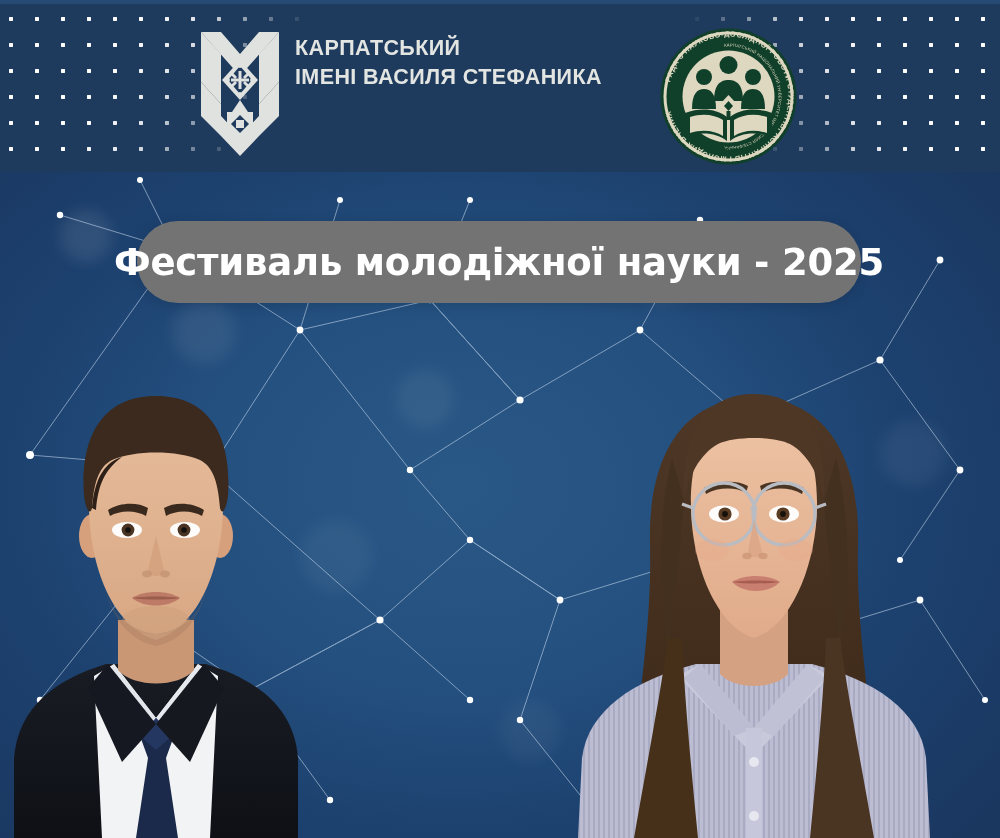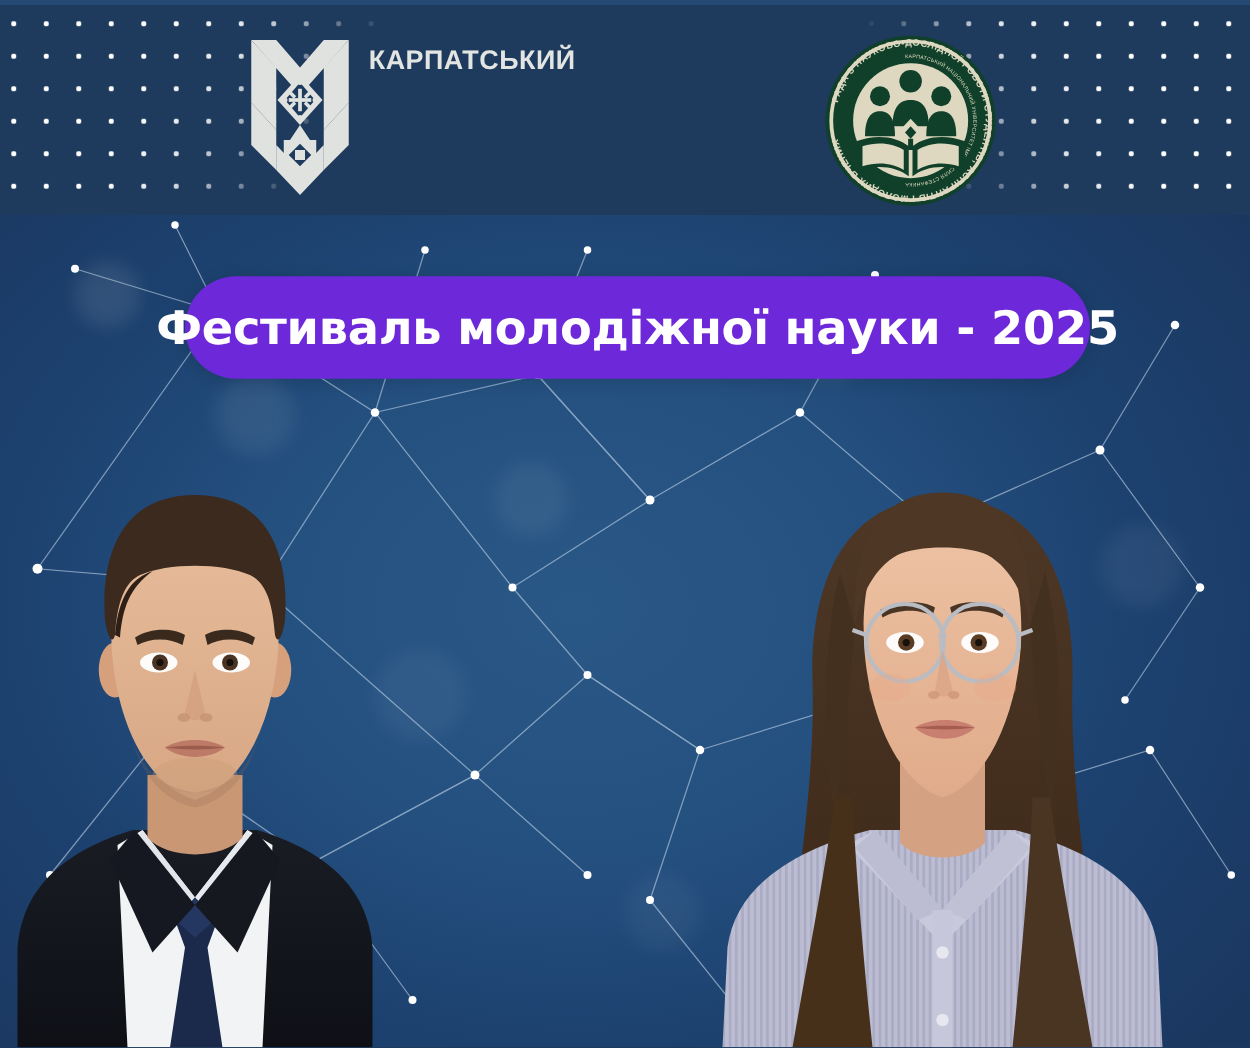--- a/index.html
+++ b/index.html
@@ -38,22 +38,22 @@
   .crest{width:82px;height:136px;flex:0 0 82px;}
   .uni-name{margin-top:12px;display:flex;flex-direction:column;gap:4px;}
   .uni-name span{
     color:#e2e5e2;font-size:21.5px;line-height:25px;font-weight:700;
     letter-spacing:.4px;white-space:nowrap;text-transform:uppercase;
   }
 
   .emblem{position:absolute;left:657px;top:25px;width:143px;height:143px;z-index:8;}
 
   
-  .title-pill{position:absolute;left:148px;top:221px;width:724px;height:82px;
-    background:#6d28d9;border-radius:41px;z-index:6;
+  .title-pill{position:absolute;left:137px;top:221px;width:724px;height:82px;
+    background:#737373;border-radius:41px;z-index:6;
     display:flex;align-items:center;justify-content:center;
     box-shadow:0 2px 14px rgba(0,0,0,.14);}
   .title-pill h1{margin:0;color:#ffffff;font-size:37px;font-weight:700;
     letter-spacing:-.2px;white-space:nowrap;font-family:"DejaVu Sans","Liberation Sans",sans-serif;}
 
   
   .portrait{position:absolute;bottom:0;z-index:4;}
   .portrait svg{display:block;}
   .portrait-left{left:-4px;width:320px;height:480px;}
   .portrait-right{left:548px;width:412px;height:500px;}
@@ -312,20 +312,21 @@
           <path d="M28 116 L54 116 L41 130 Z"></path>
         </g>
         <g fill="#1e3a5c">
           <path d="M41 91 L50 100 L41 109 L32 100 Z"></path>
         </g>
         <rect x="37" y="96" width="8" height="8" fill="#dfe2df"></rect>
       </svg>
     </div>
     <div class="uni-name">
       <span>КАРПАТСЬКИЙ</span>
+      <span>ІМЕНІ ВАСИЛЯ СТЕФАНИКА</span>
     </div>
   </div>
 
   <div class="emblem">
     <svg viewBox="0 0 143 143" xmlns="http://www.w3.org/2000/svg">
       <defs>
         <path id="outerArc" d="M 71.5 71.5 m -60 0 a 60 60 0 1 1 120 0 a 60 60 0 1 1 -120 0" fill="none"></path>
         <path id="innerArc" d="M 71.5 71.5 m -50 0 a 50 50 0 1 1 100 0 a 50 50 0 1 1 -100 0" fill="none"></path>
       </defs>
       <circle cx="71.5" cy="71.5" r="68" fill="#11402a"></circle>

